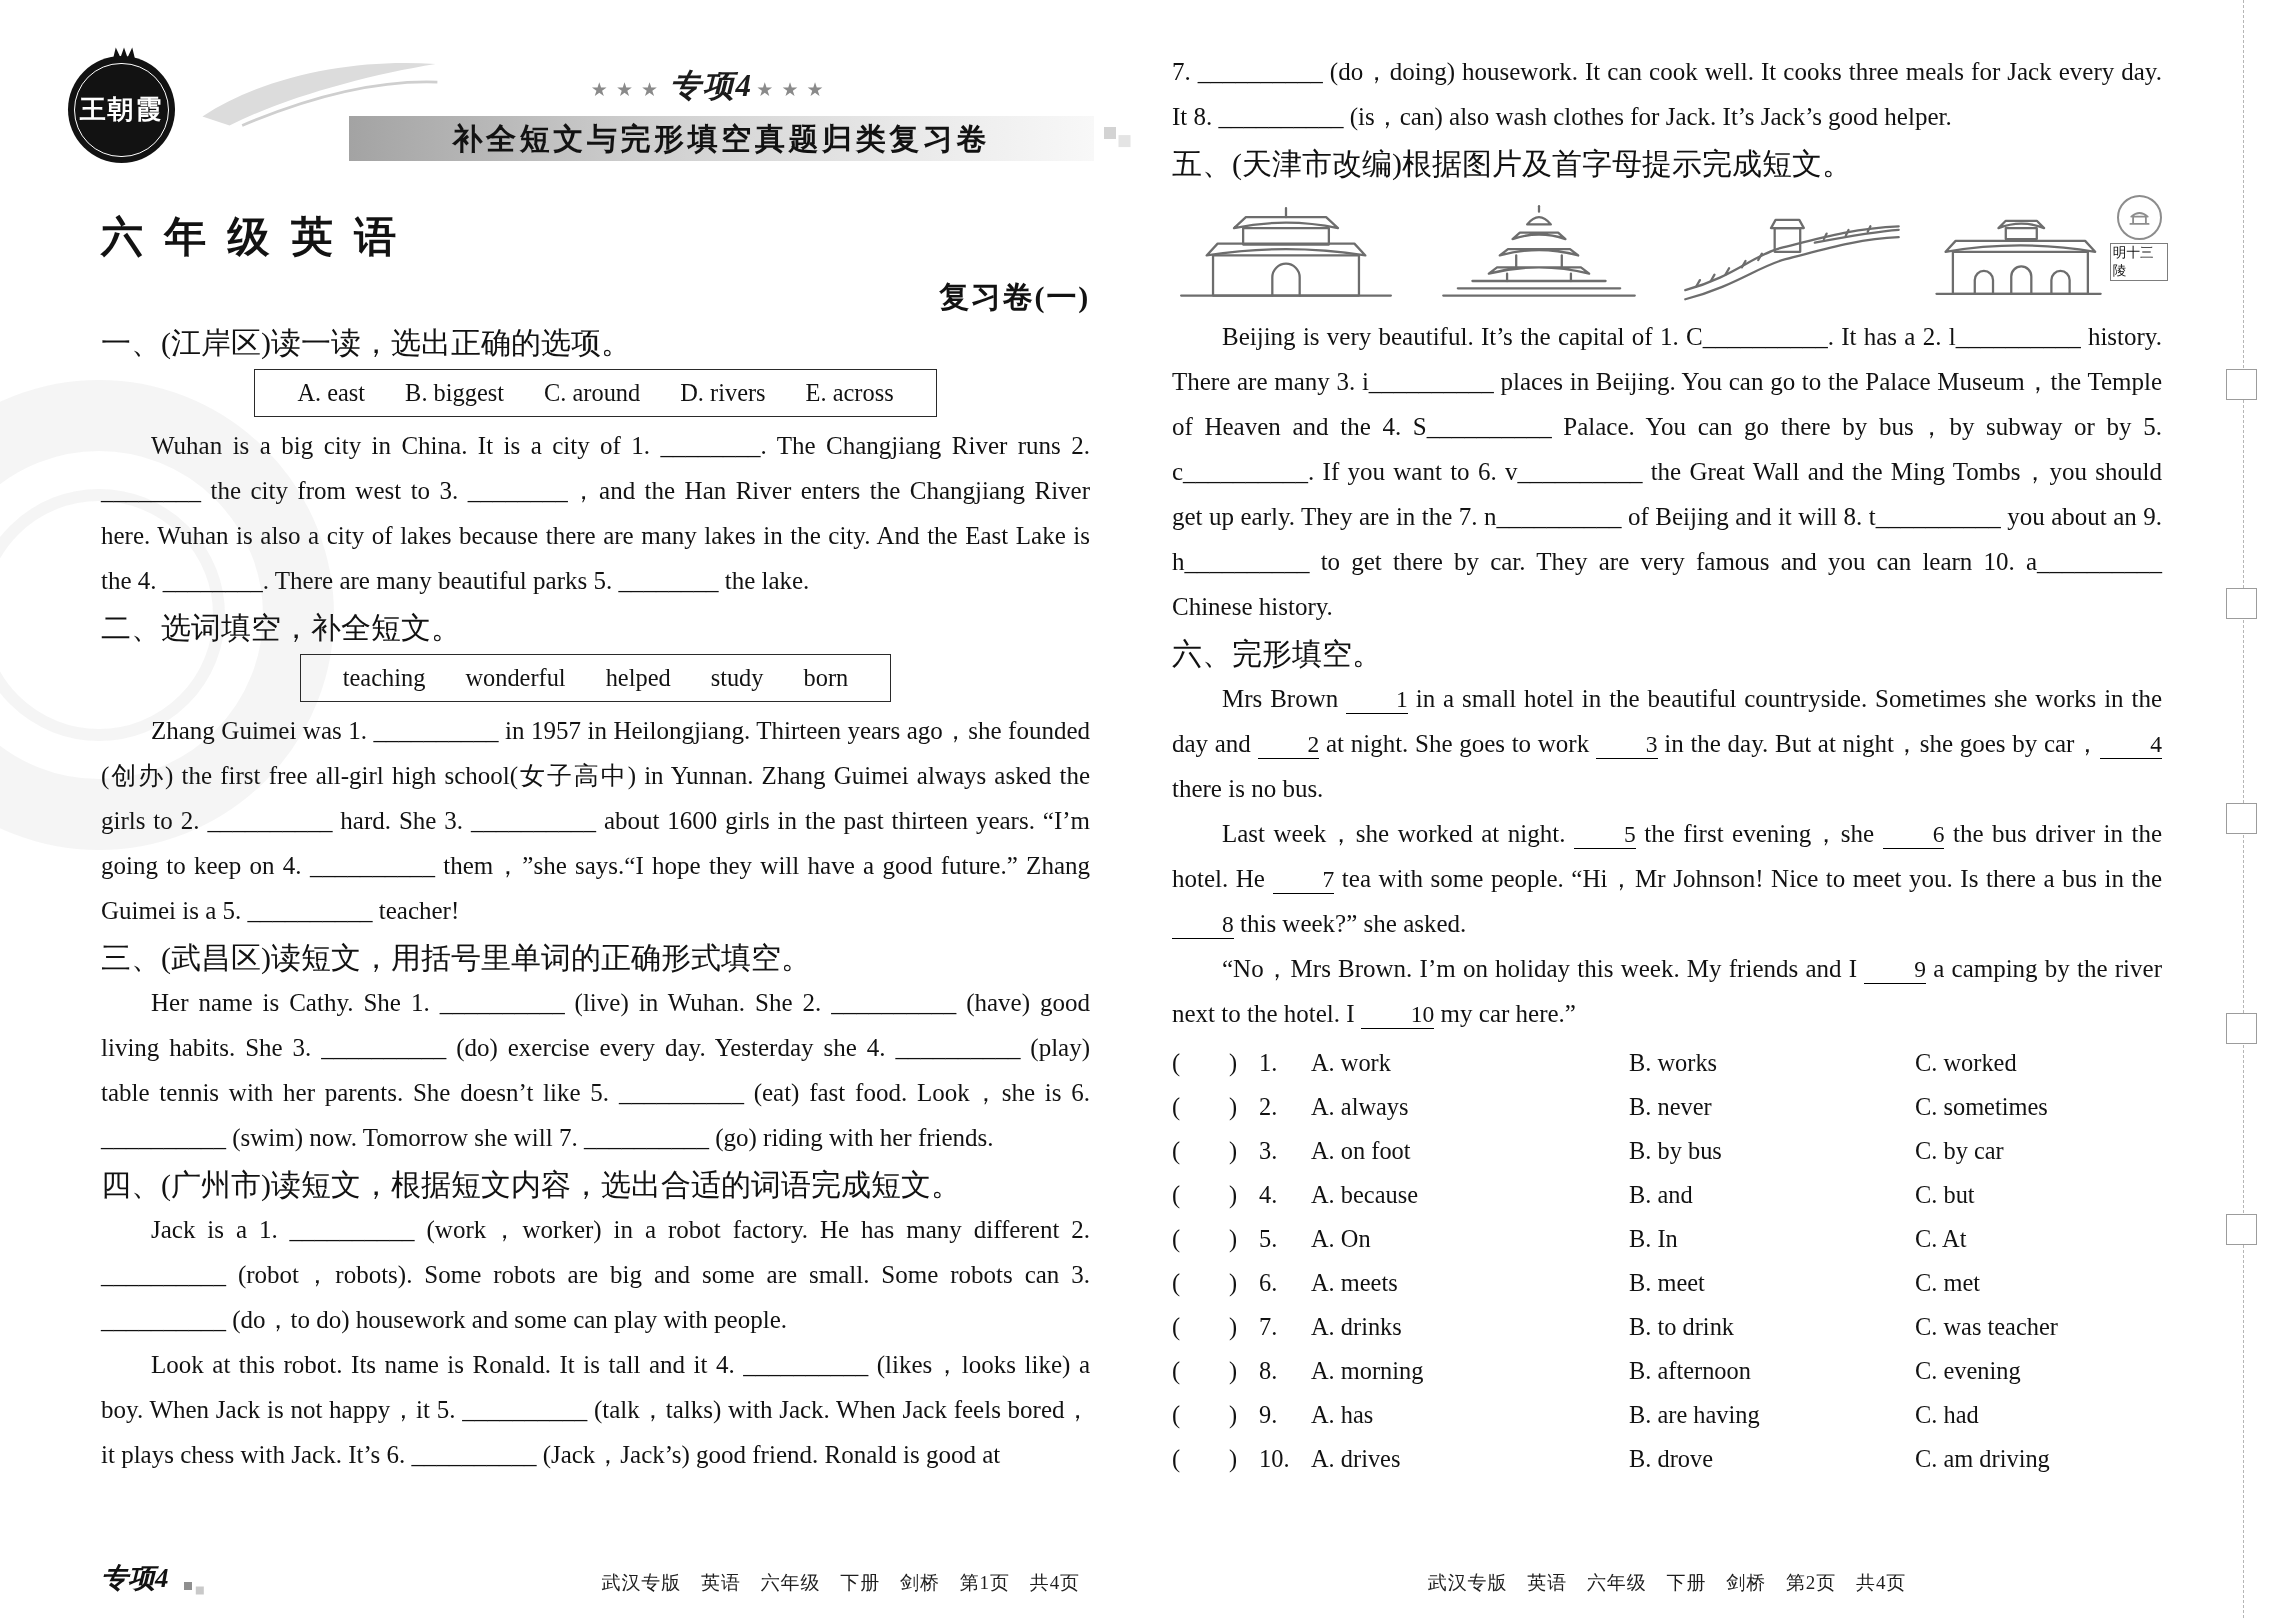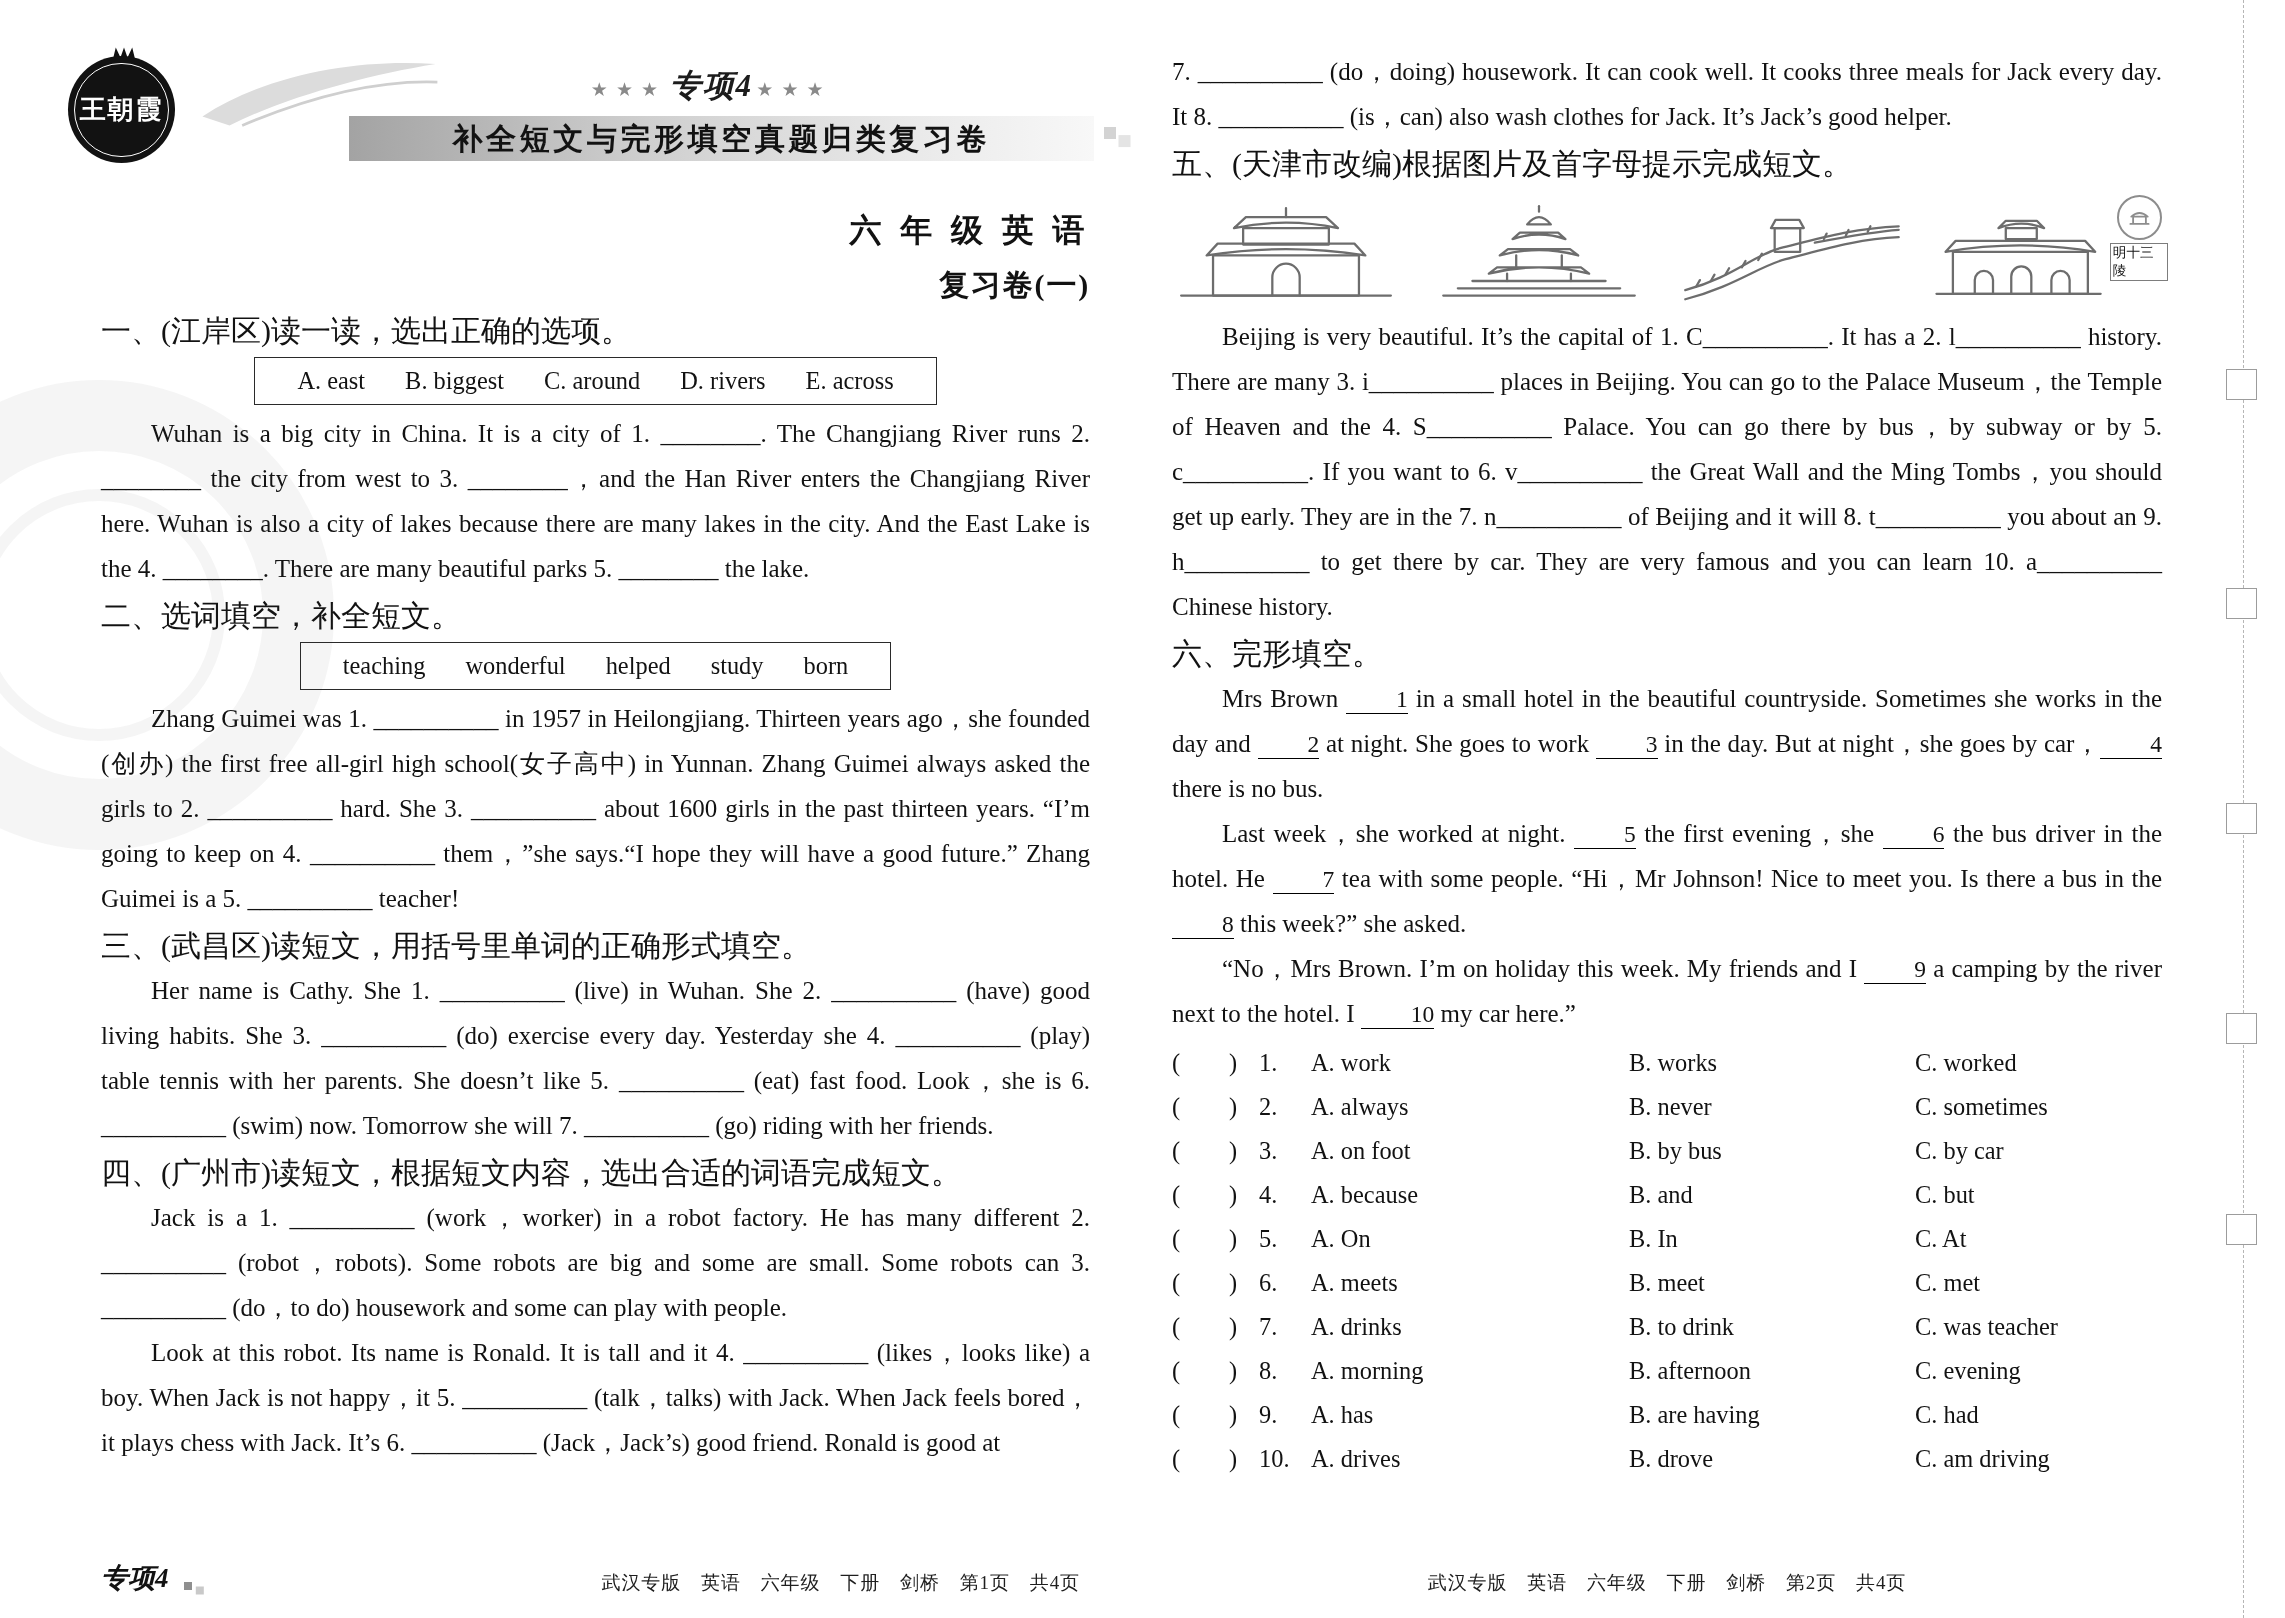--- a/index.html
+++ b/index.html
@@ -22,21 +22,21 @@
   .swoosh { position:absolute; left:96px; top:-7.2px; width:244px; height:78px; }
   .hdr-center { position:absolute; left:228px; right:-3.6px; top:5.4px; text-align:center; }
   .stars-row { font-size:19px; color:#8a8a8a; letter-spacing:8.1px; }
   .badge-num { font-style:italic; font-weight:bold; font-size:31px; color:#1c1c1c; letter-spacing:1.8px; margin:0 3.6px; }
   .title-strip { margin-top:9px; height:45px; line-height:45px; position:relative;
                  background:linear-gradient(90deg,#a3a3a3 0%,#cfcfcf 40%,#e9e9e9 75%,#f8f8f8 100%);
                  font-size:30px; font-weight:bold; letter-spacing:3.6px;margin-left:20px; }
   .title-strip::after { content:""; position:absolute; right:-22px; top:11px; width:11.8px; height:11.8px;
                         background:#d3d3d3; box-shadow:14.5px 8.1px 0 #e4e4e4; }
 
-  .grade-line { text-align:right; font-size:32px; font-weight:bold; letter-spacing:5.4px; margin-top:11px; }
+  .grade-line { text-align:left; font-size:42px; font-weight:bold; letter-spacing:5.4px; margin-top:11px; }
   .paper-no   { text-align:right; font-size:30px; font-weight:bold; letter-spacing:1.8px; margin-top:12px; }
 
   .sec-head { font-size:30px; line-height:45px; font-weight:normal; margin-top:1.8px; }
   .passage  { font-size:25px; line-height:45px; text-align:justify; text-indent:2em; }
   .passage.no-indent { text-indent:0; }
 
   .wordbank { display:flex; justify-content:center; gap:40px; width:-moz-fit-content; width:fit-content;
               margin:4.5px auto 6.3px; padding:7.2px 42px; border:1.8px solid #2a2a2a; font-size:24.4px; line-height:31px;align-items:center; }
 
   

